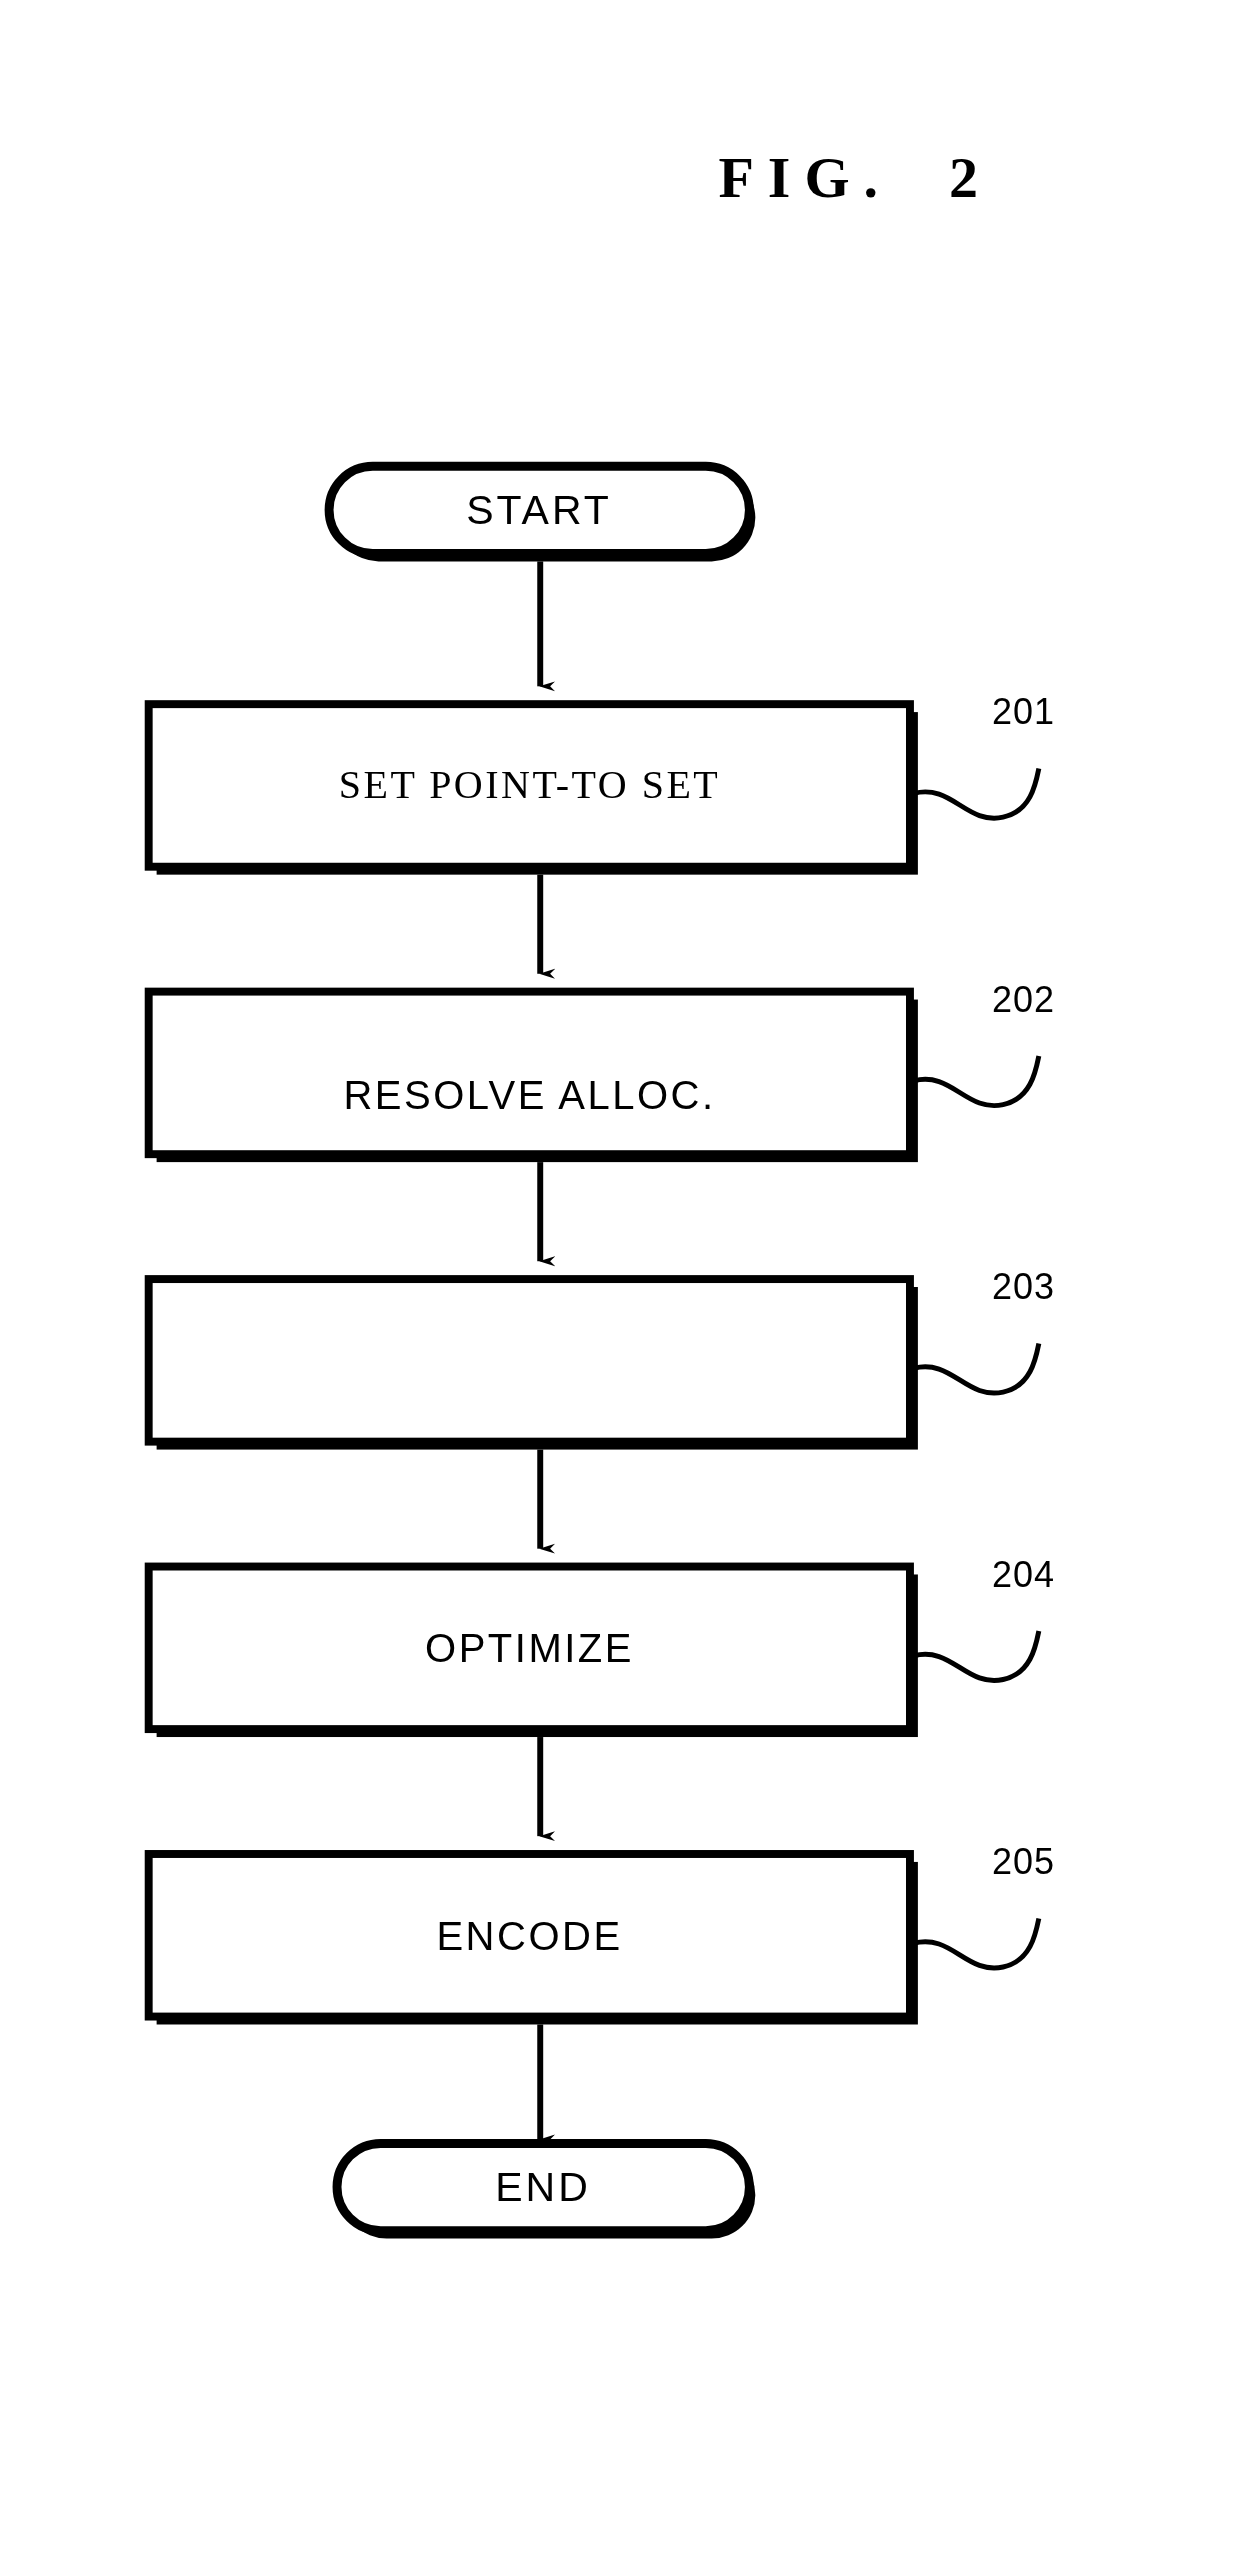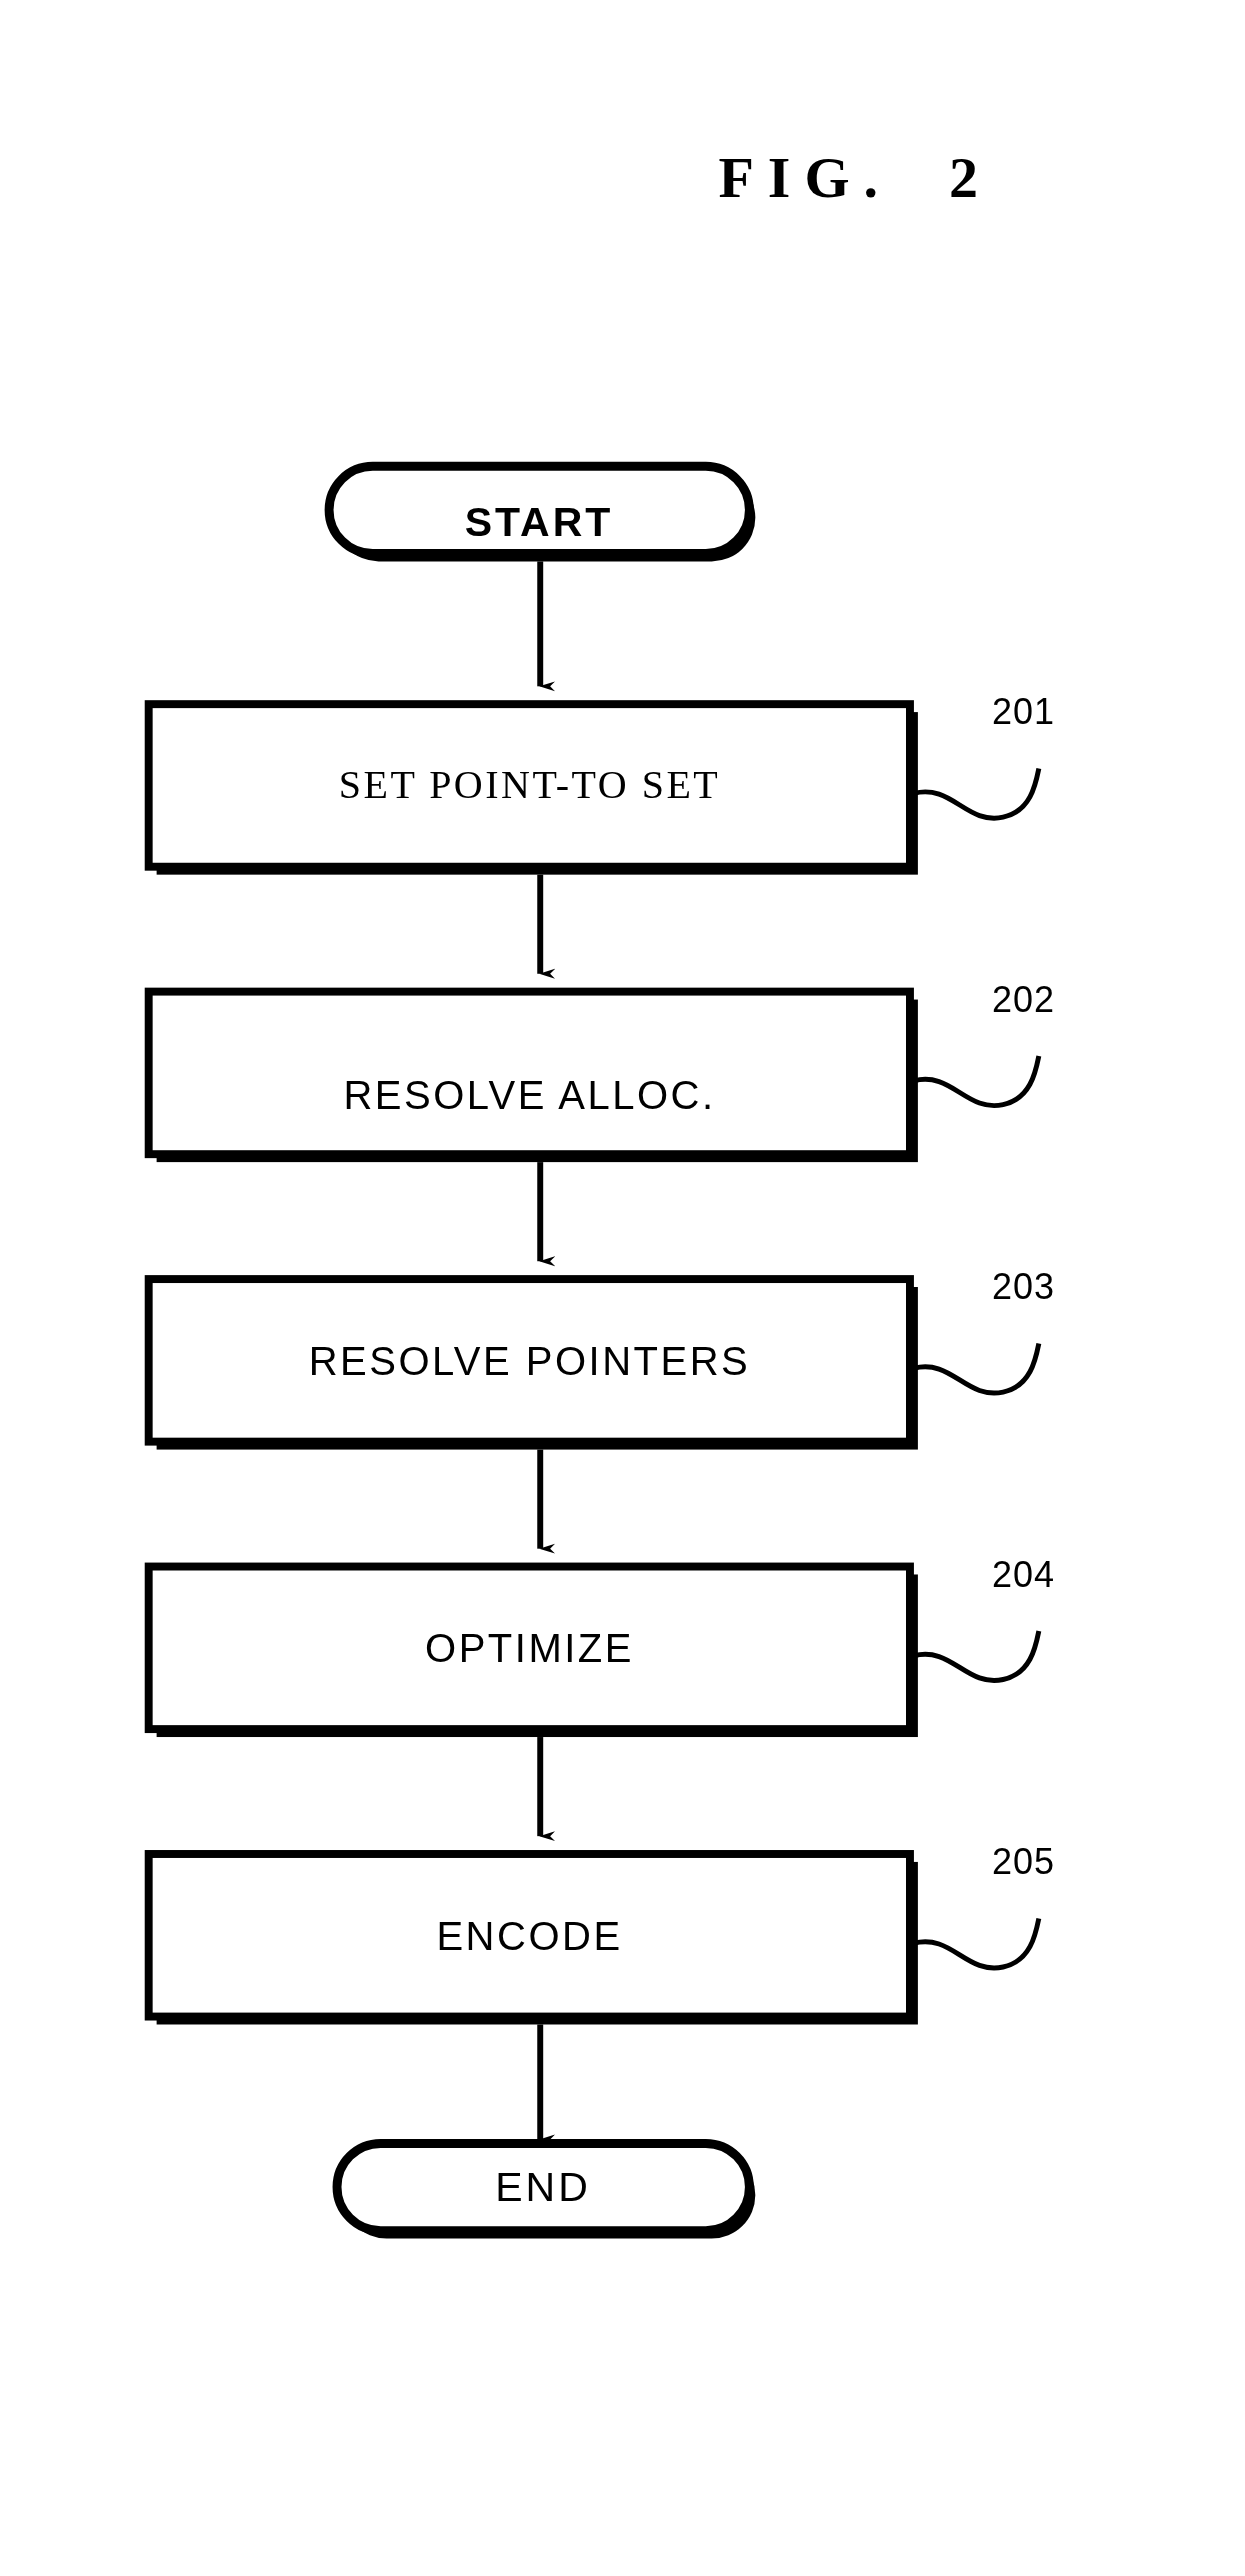--- a/index.html
+++ b/index.html
@@ -157,29 +157,28 @@
     <g>
       <line x1="545" y1="2042" x2="545" y2="2158" stroke="#000" stroke-width="6" marker-end="url(#arrowhead)"></line>
     </g>
 
     <g>
       <rect x="346" y="2170" width="416" height="88" rx="44" ry="44" fill="#000" stroke="none"></rect>
       <rect x="340" y="2162" width="416" height="88" rx="44" ry="44" fill="#fff" stroke="#000" stroke-width="9"></rect>
     </g>
   </svg>
 
-  <div class="node-text terminal-text" style="left:329px; top:502px; width:420px;font-weight:bold;">START</div>
+  <div class="node-text terminal-text" style="left:329px; top:490px; width:420px;">START</div>
 
   <div class="node-text" style="left:149px; top:765px; width:761px;font-family:Liberation Serif, serif;">SET POINT-TO SET</div>
   <div class="ref-text" style="left:992px; top:694px;">201</div>
 
   <div class="node-text" style="left:149px; top:1053px; width:761px;margin-top:22px;">RESOLVE ALLOC.</div>
   <div class="ref-text" style="left:992px; top:982px;">202</div>
 
-  <div class="node-text" style="left:149px; top:1341px; width:761px;">RESOLVE POINTERS</div>
   <div class="ref-text" style="left:992px; top:1269px;">203</div>
 
   <div class="node-text" style="left:149px; top:1628px; width:761px;">OPTIMIZE</div>
   <div class="ref-text" style="left:992px; top:1557px;">204</div>
 
   <div class="node-text" style="left:149px; top:1916px; width:761px;">ENCODE</div>
   <div class="ref-text" style="left:992px; top:1844px;">205</div>
 
   <div class="node-text terminal-text" style="left:337px; top:2167px; width:412px;">END</div>
 

